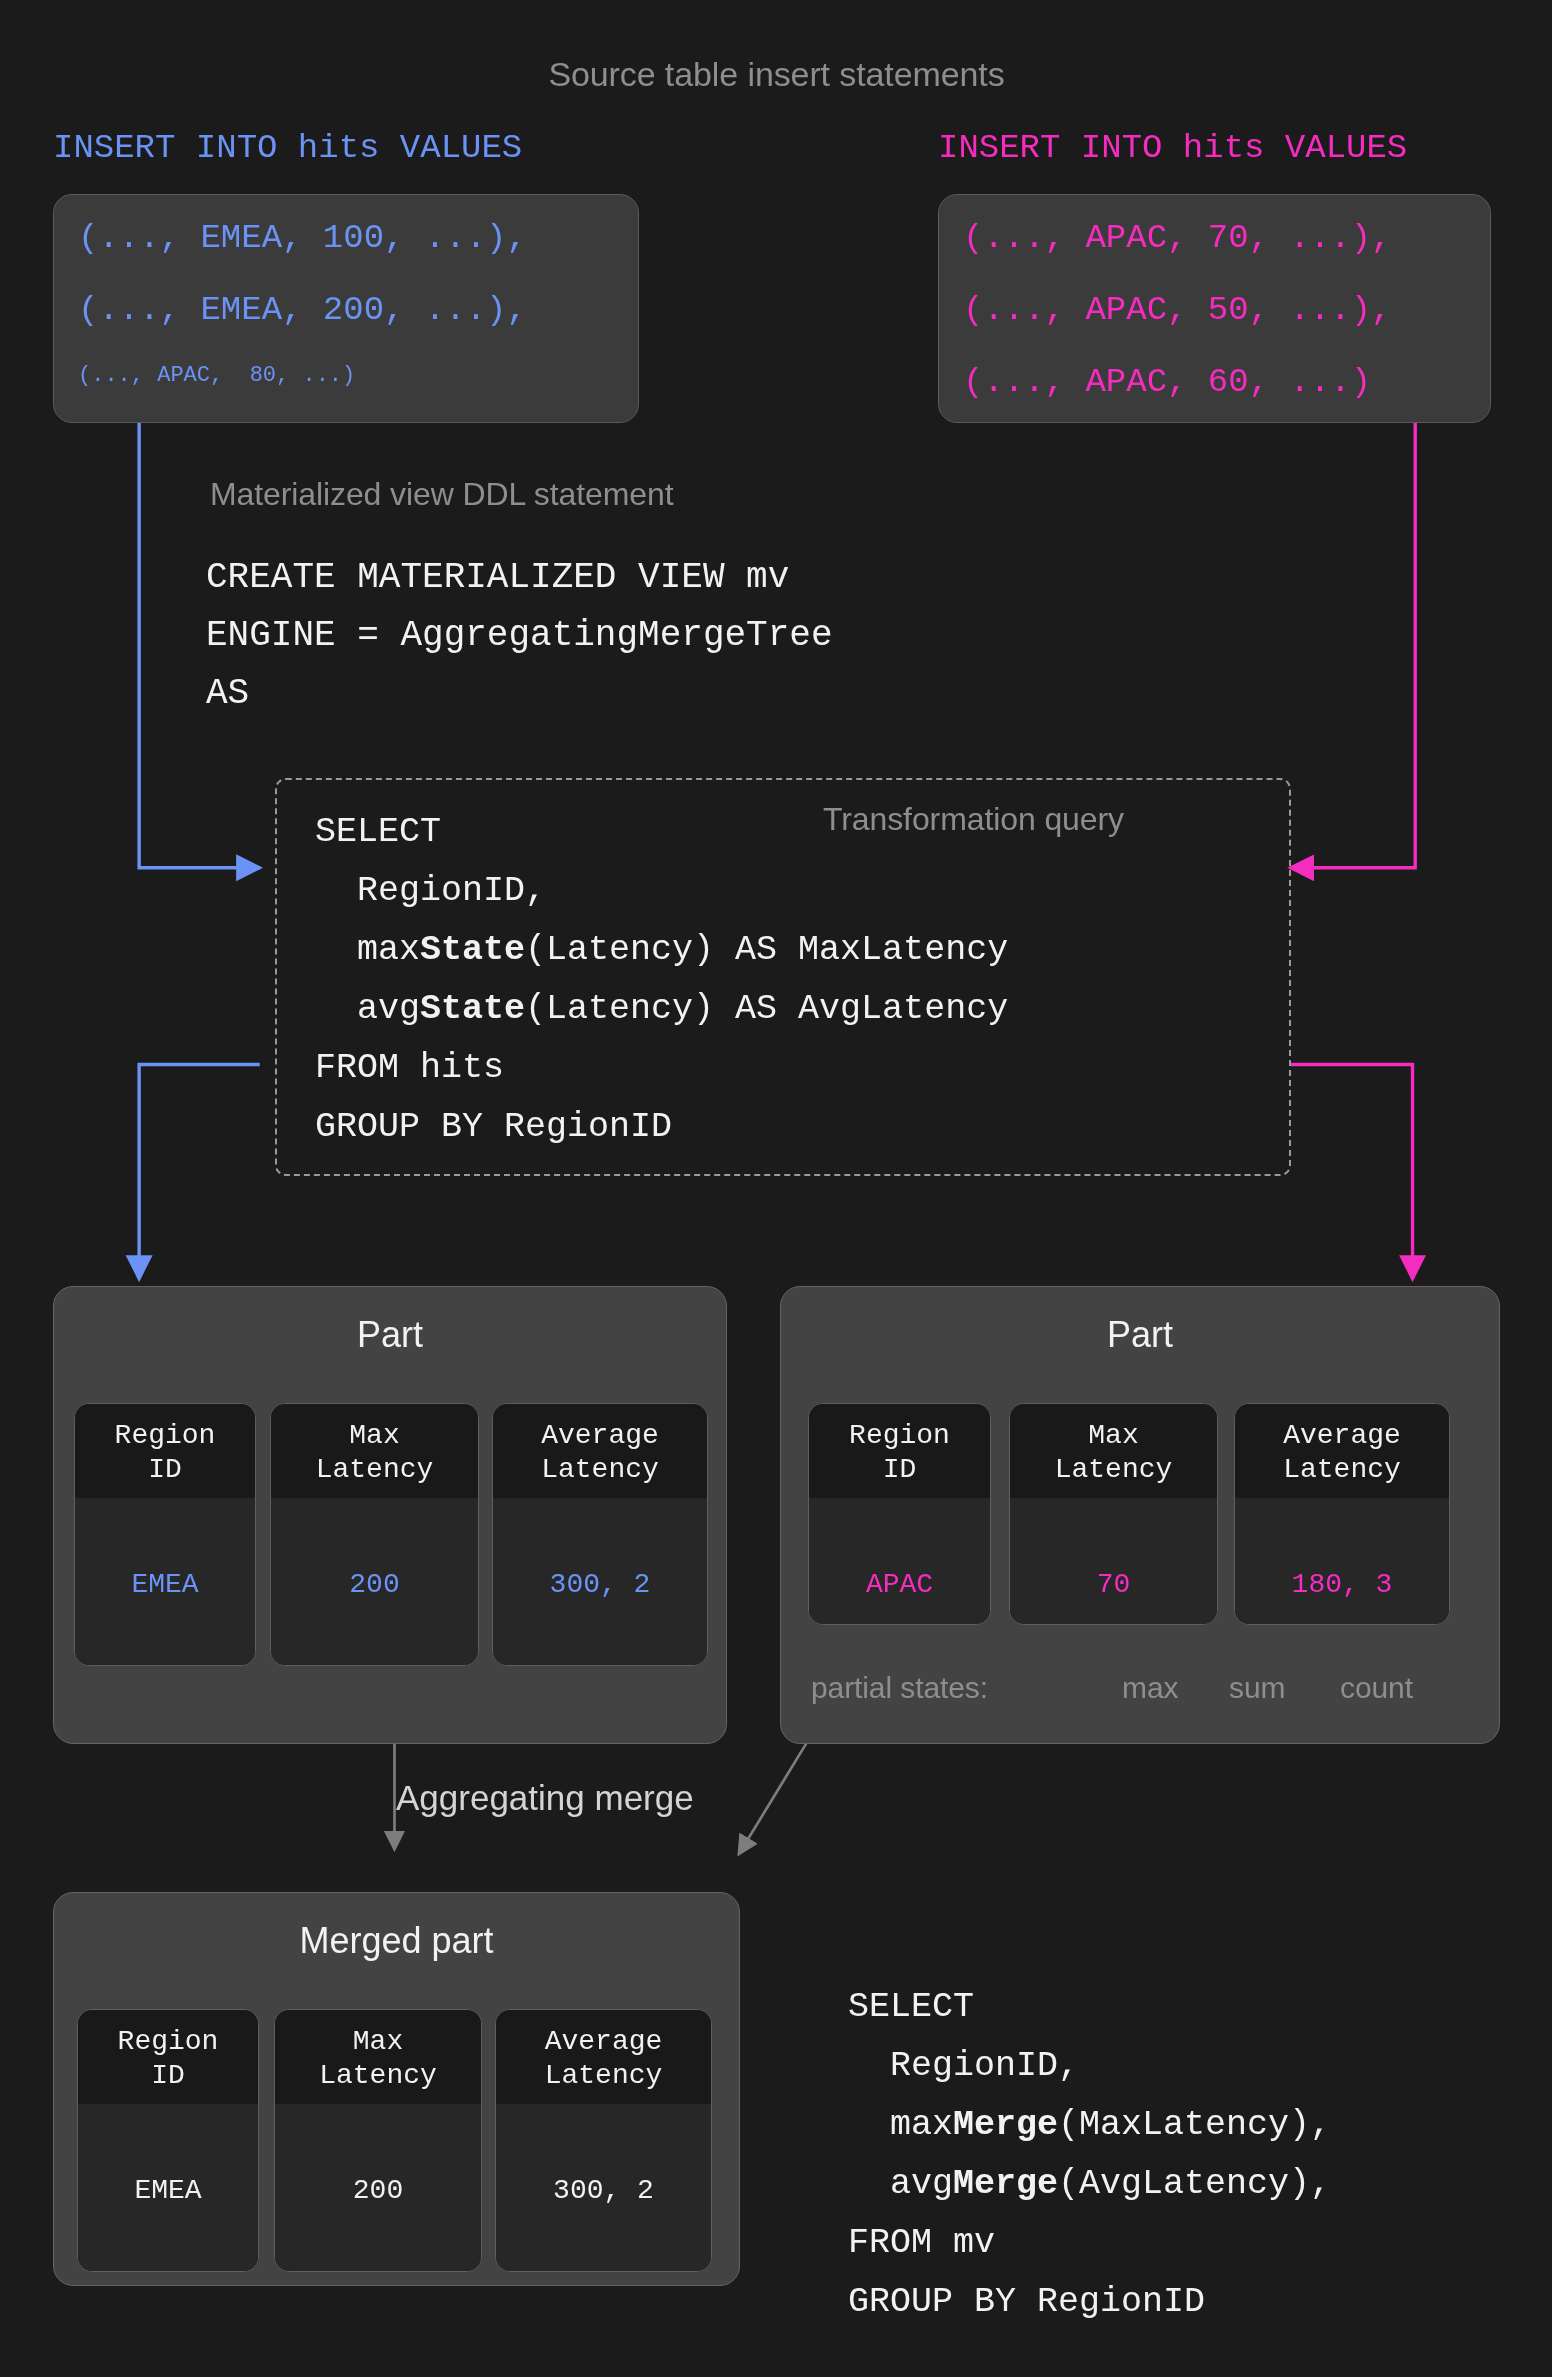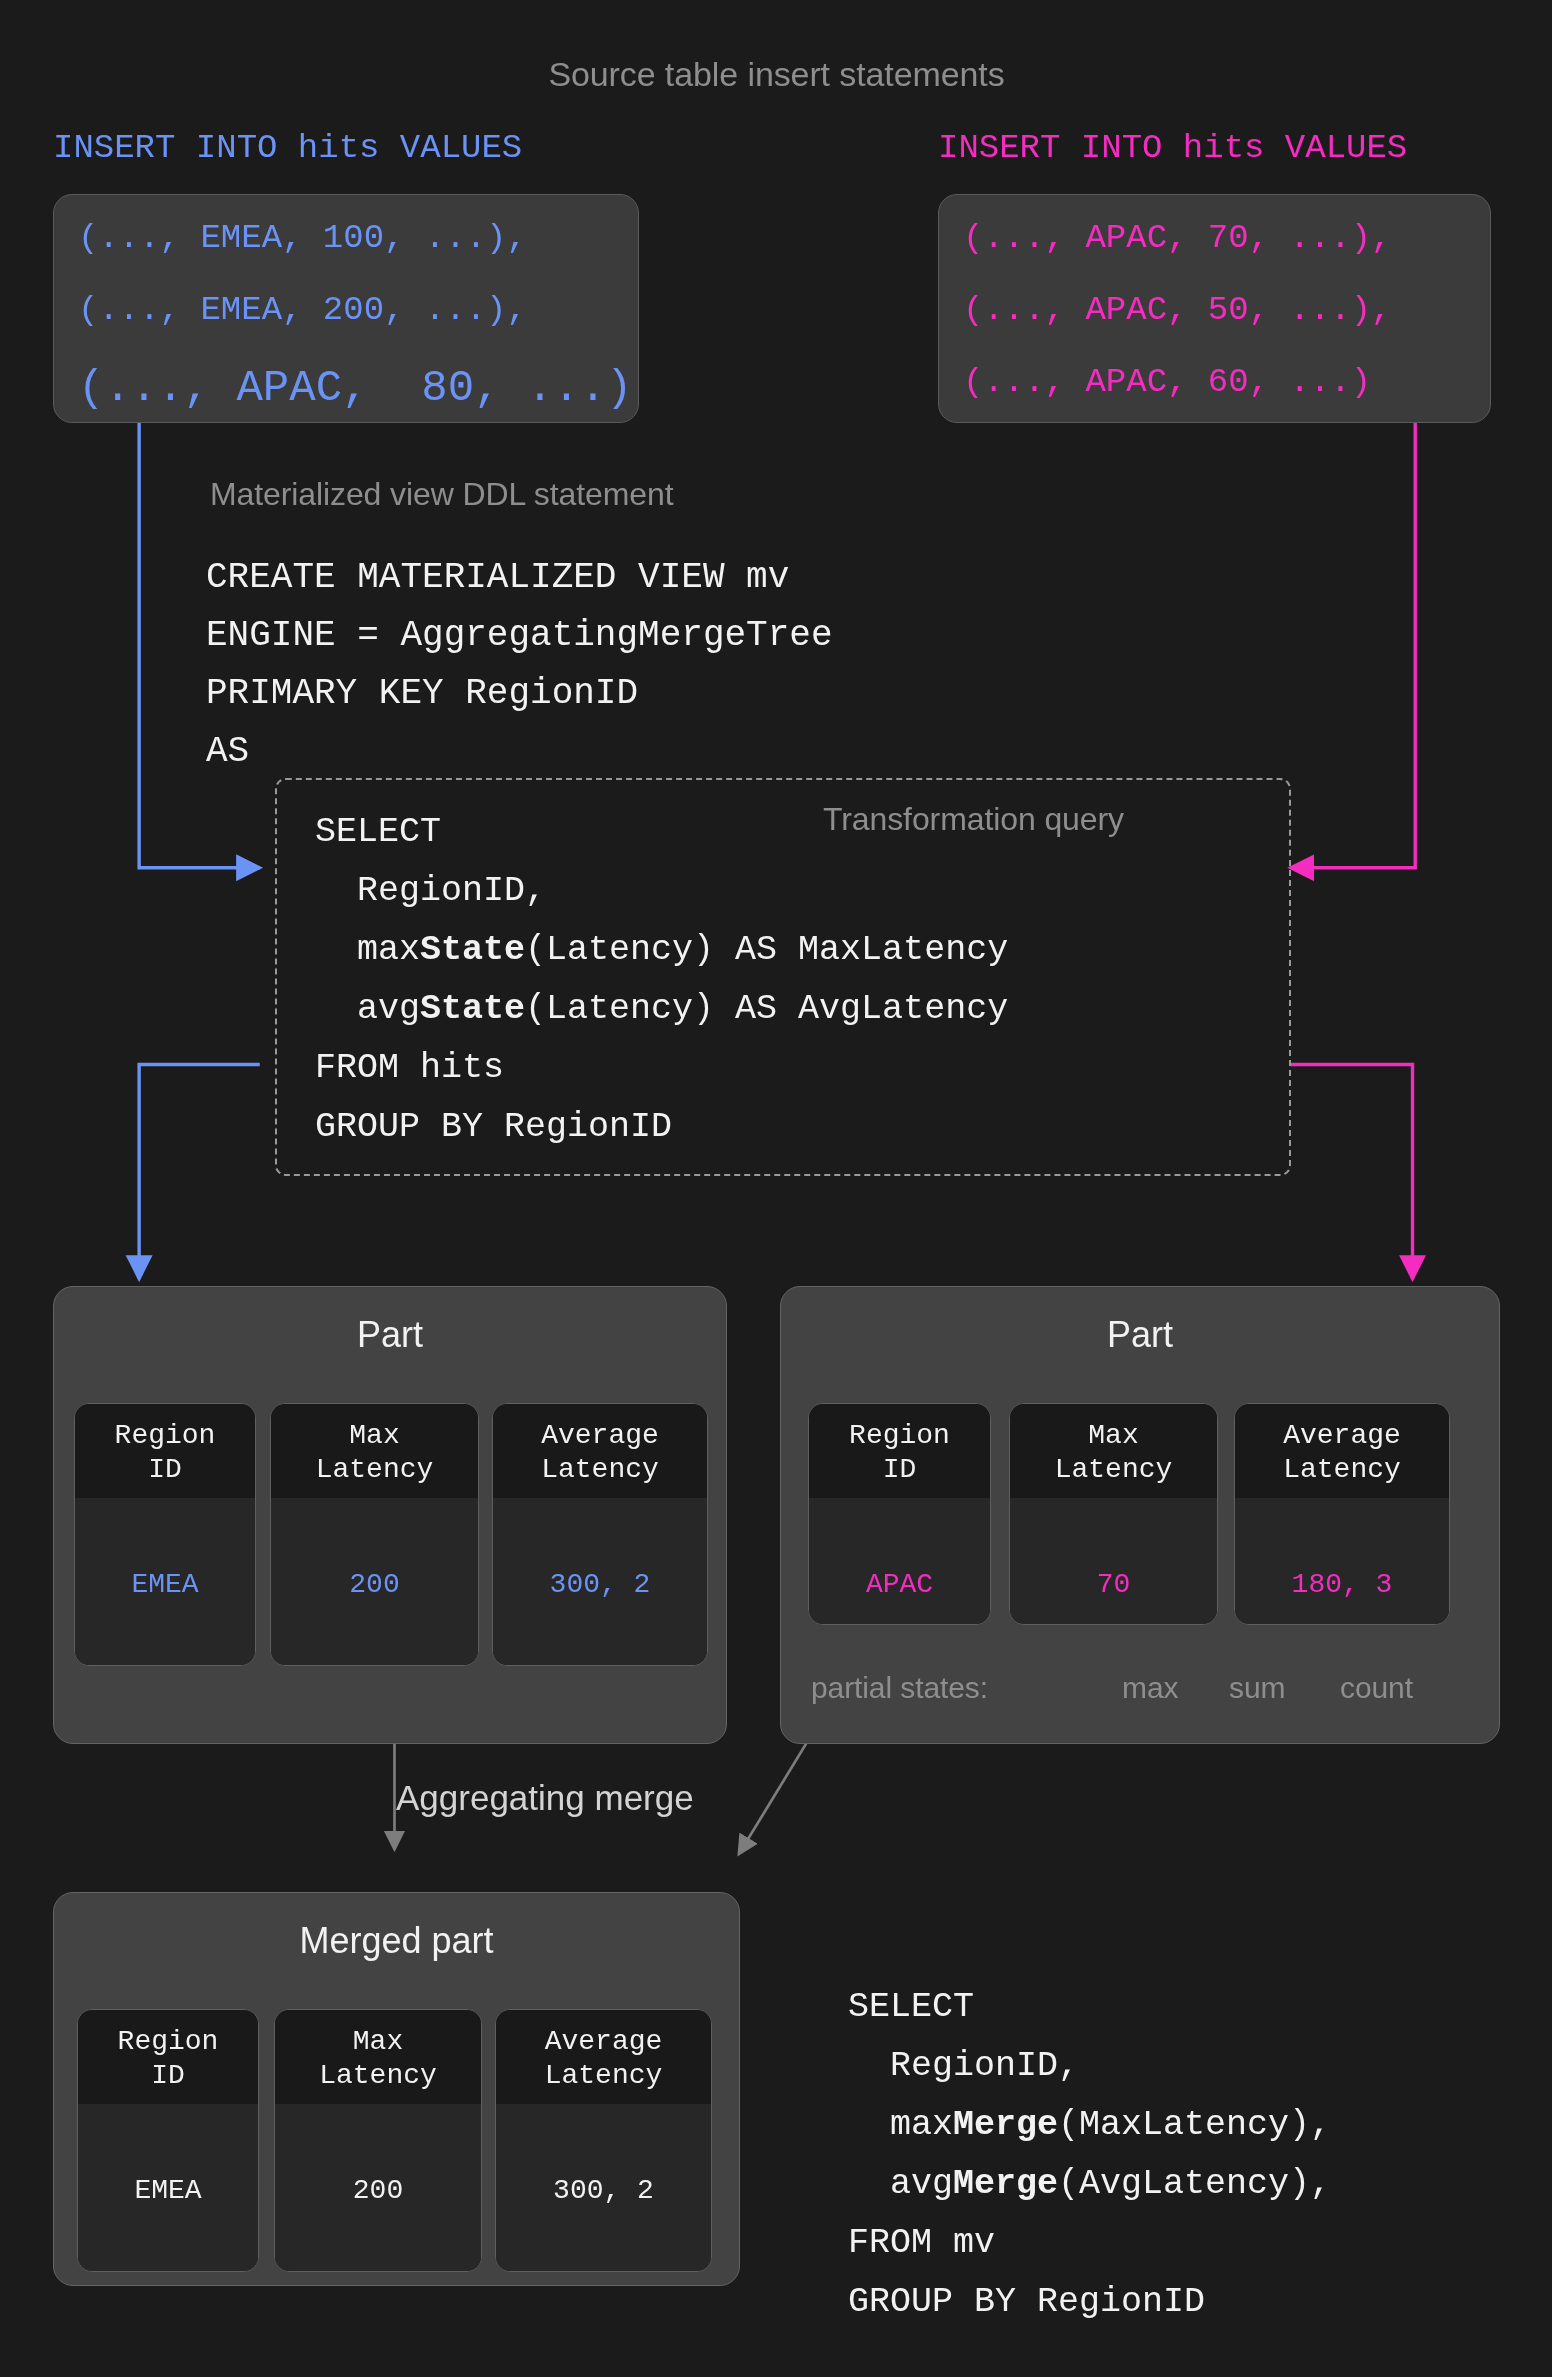--- a/index.html
+++ b/index.html
@@ -141,37 +141,36 @@
     <path d="M 2090,2500 L 2090,2420" fill="none" stroke="#7d7d7d" stroke-width="4" marker-end="url(#arrowGrey)"></path>
   </svg>
 
   <div class="abs caption" style="left:0; top:55px; width:1553px; text-align:center;">Source table insert statements</div>
 
   <div class="abs mono code-blue" style="left:53px; top:129px; font-size:34px;">INSERT INTO hits VALUES</div>
 
   <div class="abs panel" style="left:53px; top:194px; width:586px; height:229px;">
     <div class="mono code-blue" style="font-size:34px; margin:24px 0 0 24px;">(..., EMEA, 100, ...),</div>
     <div class="mono code-blue" style="font-size:34px; margin:34px 0 0 24px;">(..., EMEA, 200, ...),</div>
-    <div class="mono code-blue" style="font-size:44px; margin:34px 0 0 24px;">(..., APAC,  80, ...)</div>
+    <div class="mono code-blue" style="font-size:22px; margin:34px 0 0 24px;">(..., APAC,  80, ...)</div>
   </div>
 
   <div class="abs mono code-pink" style="left:938px; top:129px; font-size:34px;">INSERT INTO hits VALUES</div>
 
   <div class="abs panel" style="left:938px; top:194px; width:553px; height:229px;">
     <div class="mono code-pink" style="font-size:34px; margin:24px 0 0 24px;">(..., APAC, 70, ...),</div>
     <div class="mono code-pink" style="font-size:34px; margin:34px 0 0 24px;">(..., APAC, 50, ...),</div>
     <div class="mono code-pink" style="font-size:34px; margin:34px 0 0 24px;">(..., APAC, 60, ...)</div>
   </div>
 
   <div class="abs caption" style="left:210px; top:476px; font-size:32px;">Materialized view DDL statement</div>
 
   <div class="abs" style="left:206px; top:549px;">
     <div class="mono code-white" style="font-size:36px; line-height:58px;">CREATE MATERIALIZED VIEW mv</div>
     <div class="mono code-white" style="font-size:36px; line-height:58px;">ENGINE = AggregatingMergeTree</div>
-    <div class="mono code-white" style="font-size:36px; line-height:58px;">PRIMARY KEY RegionID</div>
     <div class="mono code-white" style="font-size:36px; line-height:58px;">AS</div>
   </div>
 
   <div class="abs dashed-box" style="left:275px; top:778px; width:1016px; height:398px;"></div>
 
   <div class="abs caption" style="left:823px; top:801px; font-size:32px;">Transformation query</div>
 
   <div class="abs" style="left:315px; top:803px;">
     <div class="mono code-white" style="font-size:35px; line-height:59px;">SELECT</div>
     <div class="mono code-white" style="font-size:35px; line-height:59px;">  RegionID,</div>

